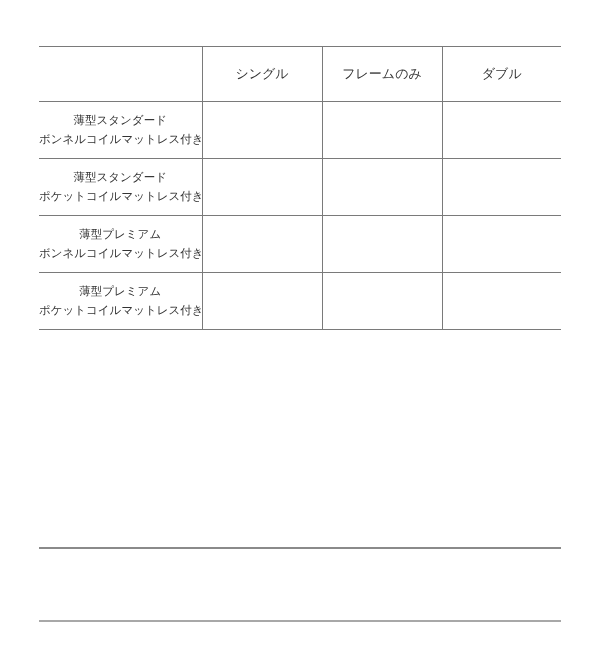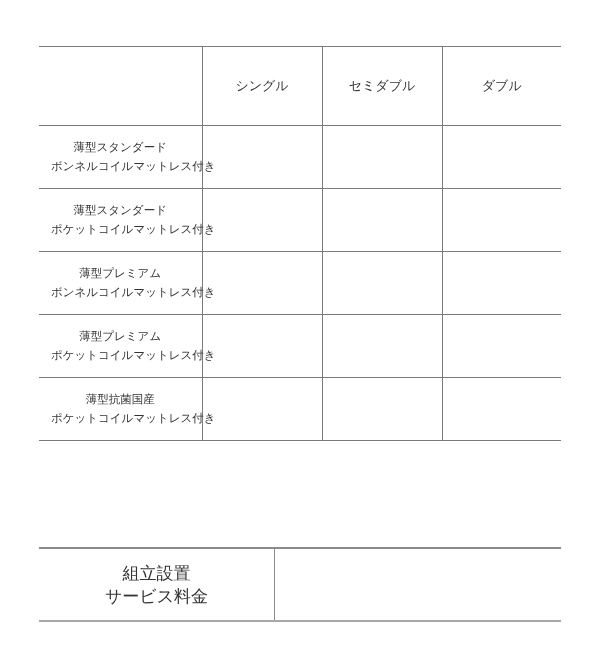--- a/index.html
+++ b/index.html
@@ -23,21 +23,21 @@
       top: 46px;
       width: 522px;
       border-collapse: collapse;
       table-layout: fixed;
     }
     table.price th, table.price td {
       border-top: 1px solid #7a7a7a;
       border-bottom: 1px solid #7a7a7a;
       text-align: center;
       vertical-align: middle;
-      padding: 12px;
+      padding: 0;
       font-weight: normal;
     }
     table.price th + th, table.price td + td {
       border-left: 1px solid #7a7a7a;
     }
     table.price col.c0 { width: 163px; }
     table.price col.c1 { width: 120px; }
     table.price col.c2 { width: 120px; }
     table.price col.c3 { width: 119px; }
     table.price thead th {
@@ -90,21 +90,21 @@
     <colgroup>
       <col class="c0">
         <col class="c1">
         <col class="c2">
         <col class="c3">
     </colgroup>
     <thead>
       <tr>
         <th></th>
         <th>シングル</th>
-        <th>セミダブル</th>
+        <th>フレームのみ</th>
         <th>ダブル</th>
       </tr>
     </thead>
     <tbody>
       <tr>
         <td class="rowlabel">
           <span>薄型スタンダード</span>
           <span>ボンネルコイルマットレス付き</span>
         </td>
         <td class="price-cell"></td>
@@ -131,33 +131,20 @@
       </tr>
       <tr>
         <td class="rowlabel">
           <span>薄型プレミアム</span>
           <span>ポケットコイルマットレス付き</span>
         </td>
         <td class="price-cell"></td>
         <td class="price-cell"></td>
         <td class="price-cell"></td>
       </tr>
-      <tr>
-        <td class="rowlabel">
-          <span>薄型抗菌国産</span>
-          <span>ポケットコイルマットレス付き</span>
-        </td>
-        <td class="price-cell"></td>
-        <td class="price-cell"></td>
-        <td class="price-cell"></td>
-      </tr>
     </tbody>
   </table>
 
   <div class="service">
-    <div class="label">
-      <span>組立設置</span>
-      <span>サービス料金</span>
-    </div>
     <div class="value"></div>
   </div>
 
 </div>
 
 </body></html>

